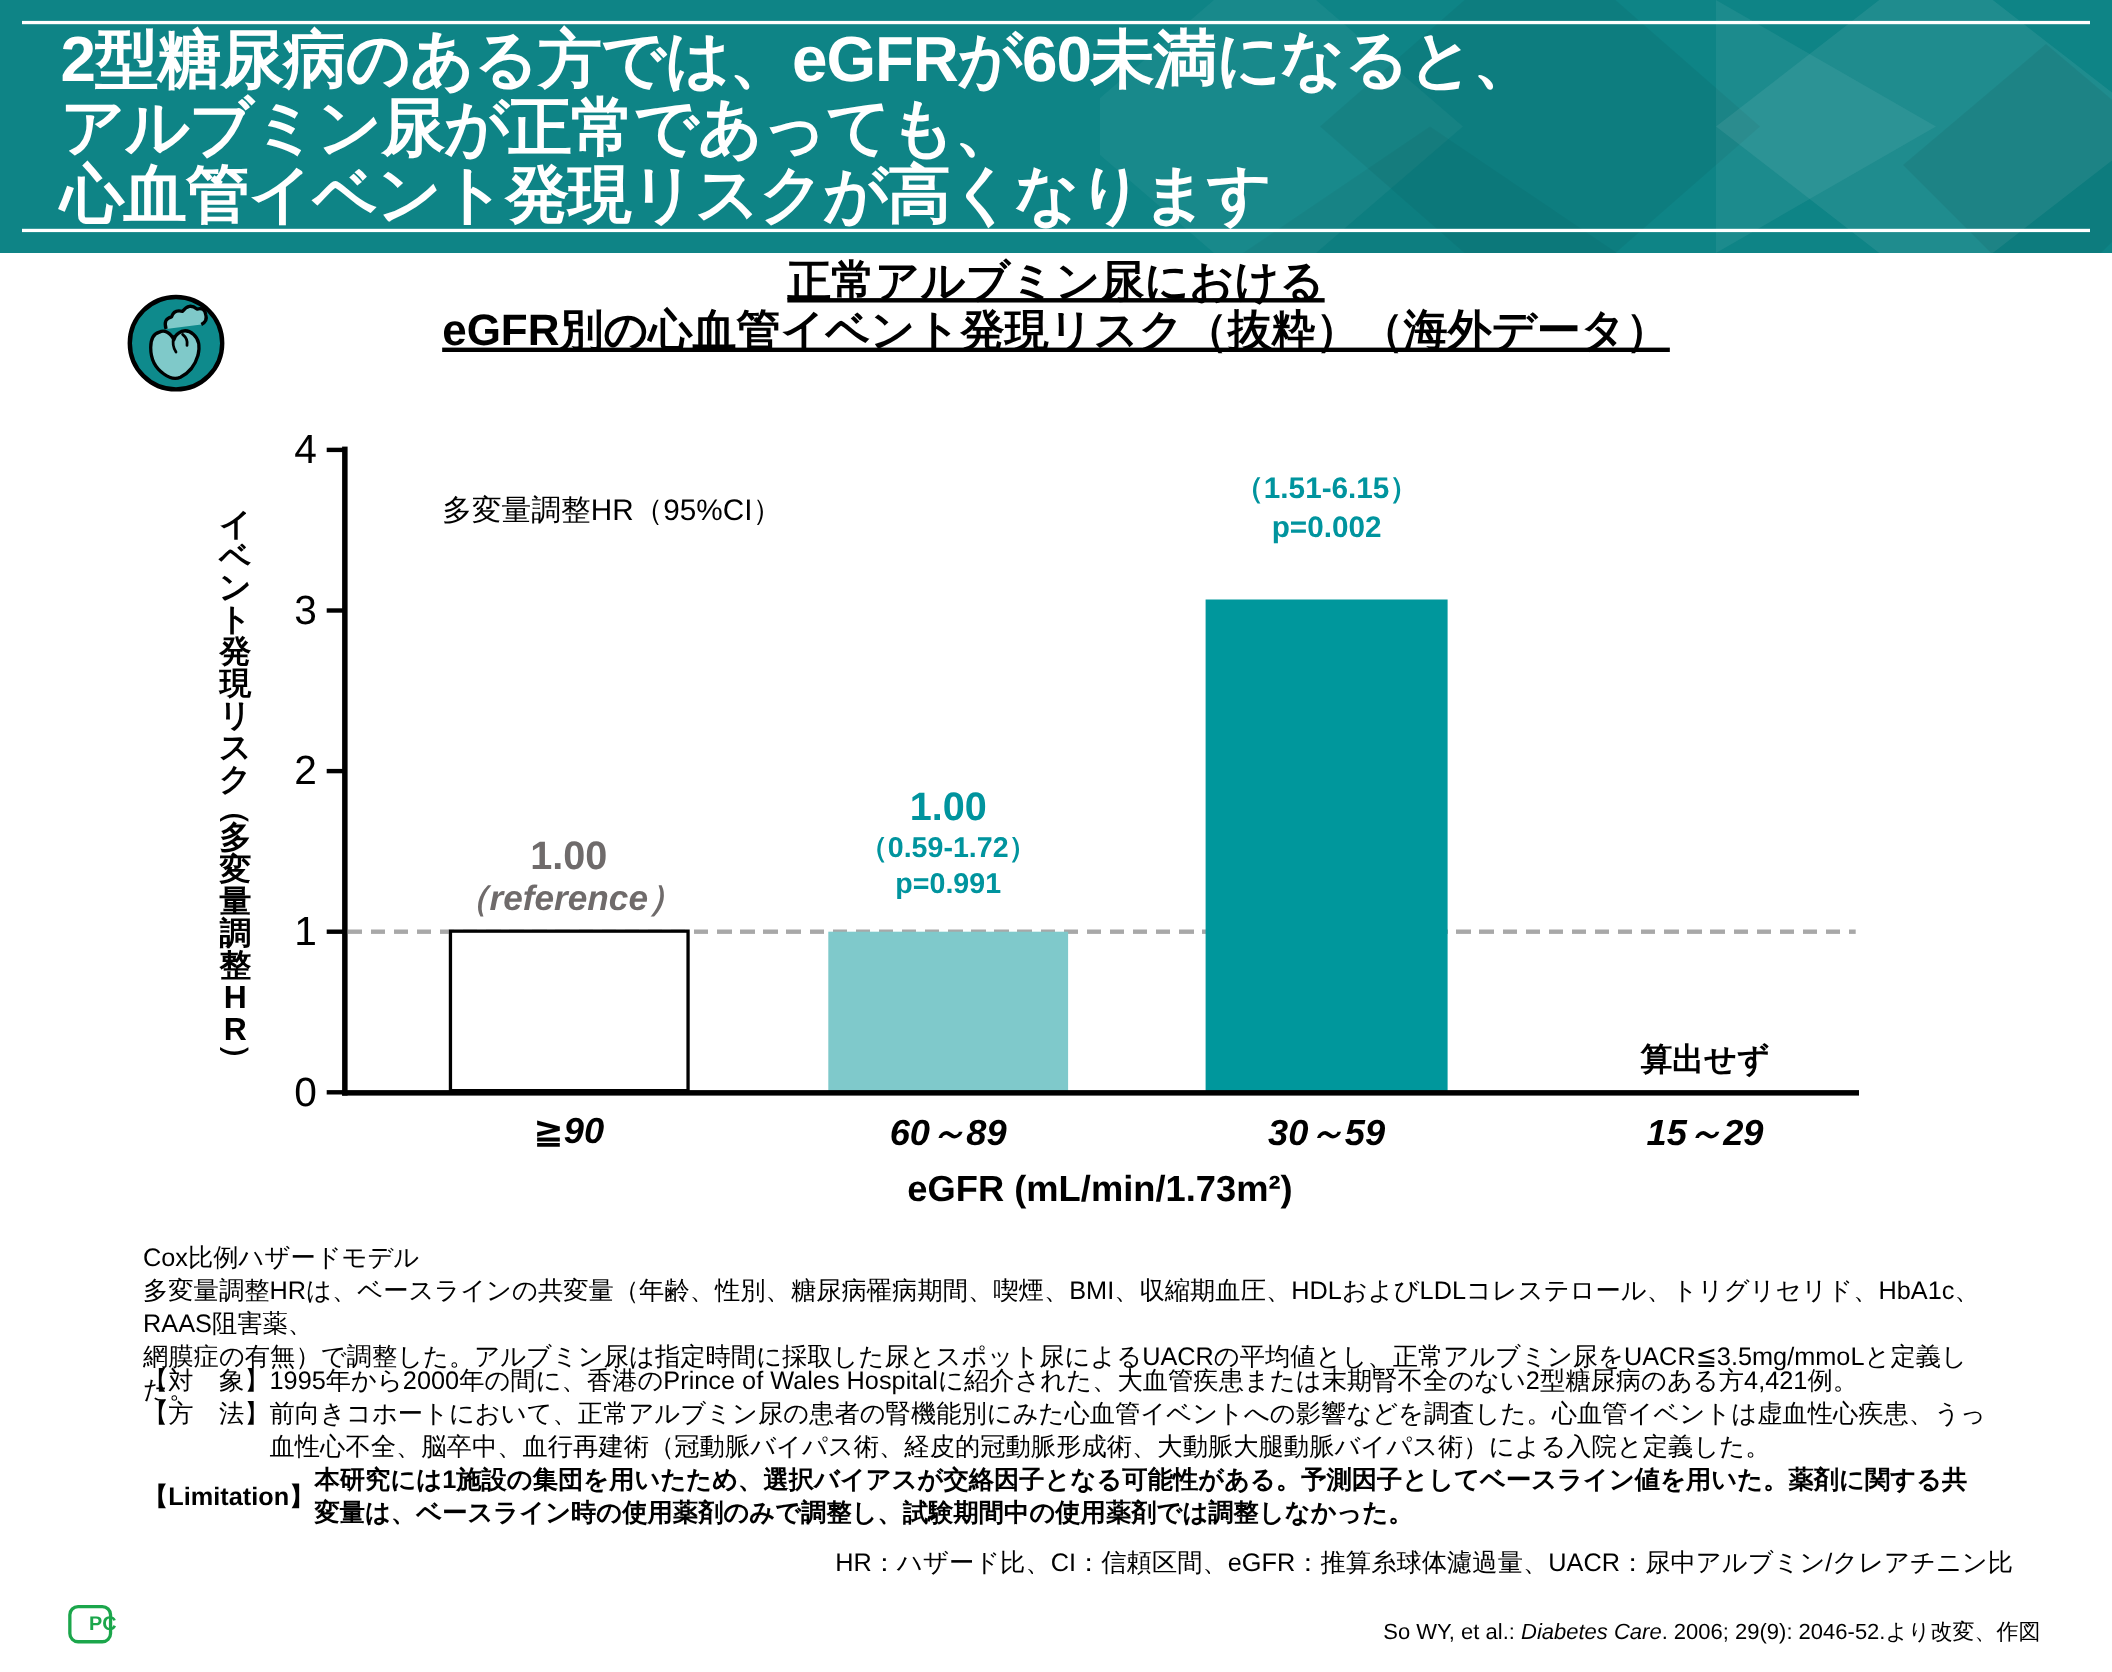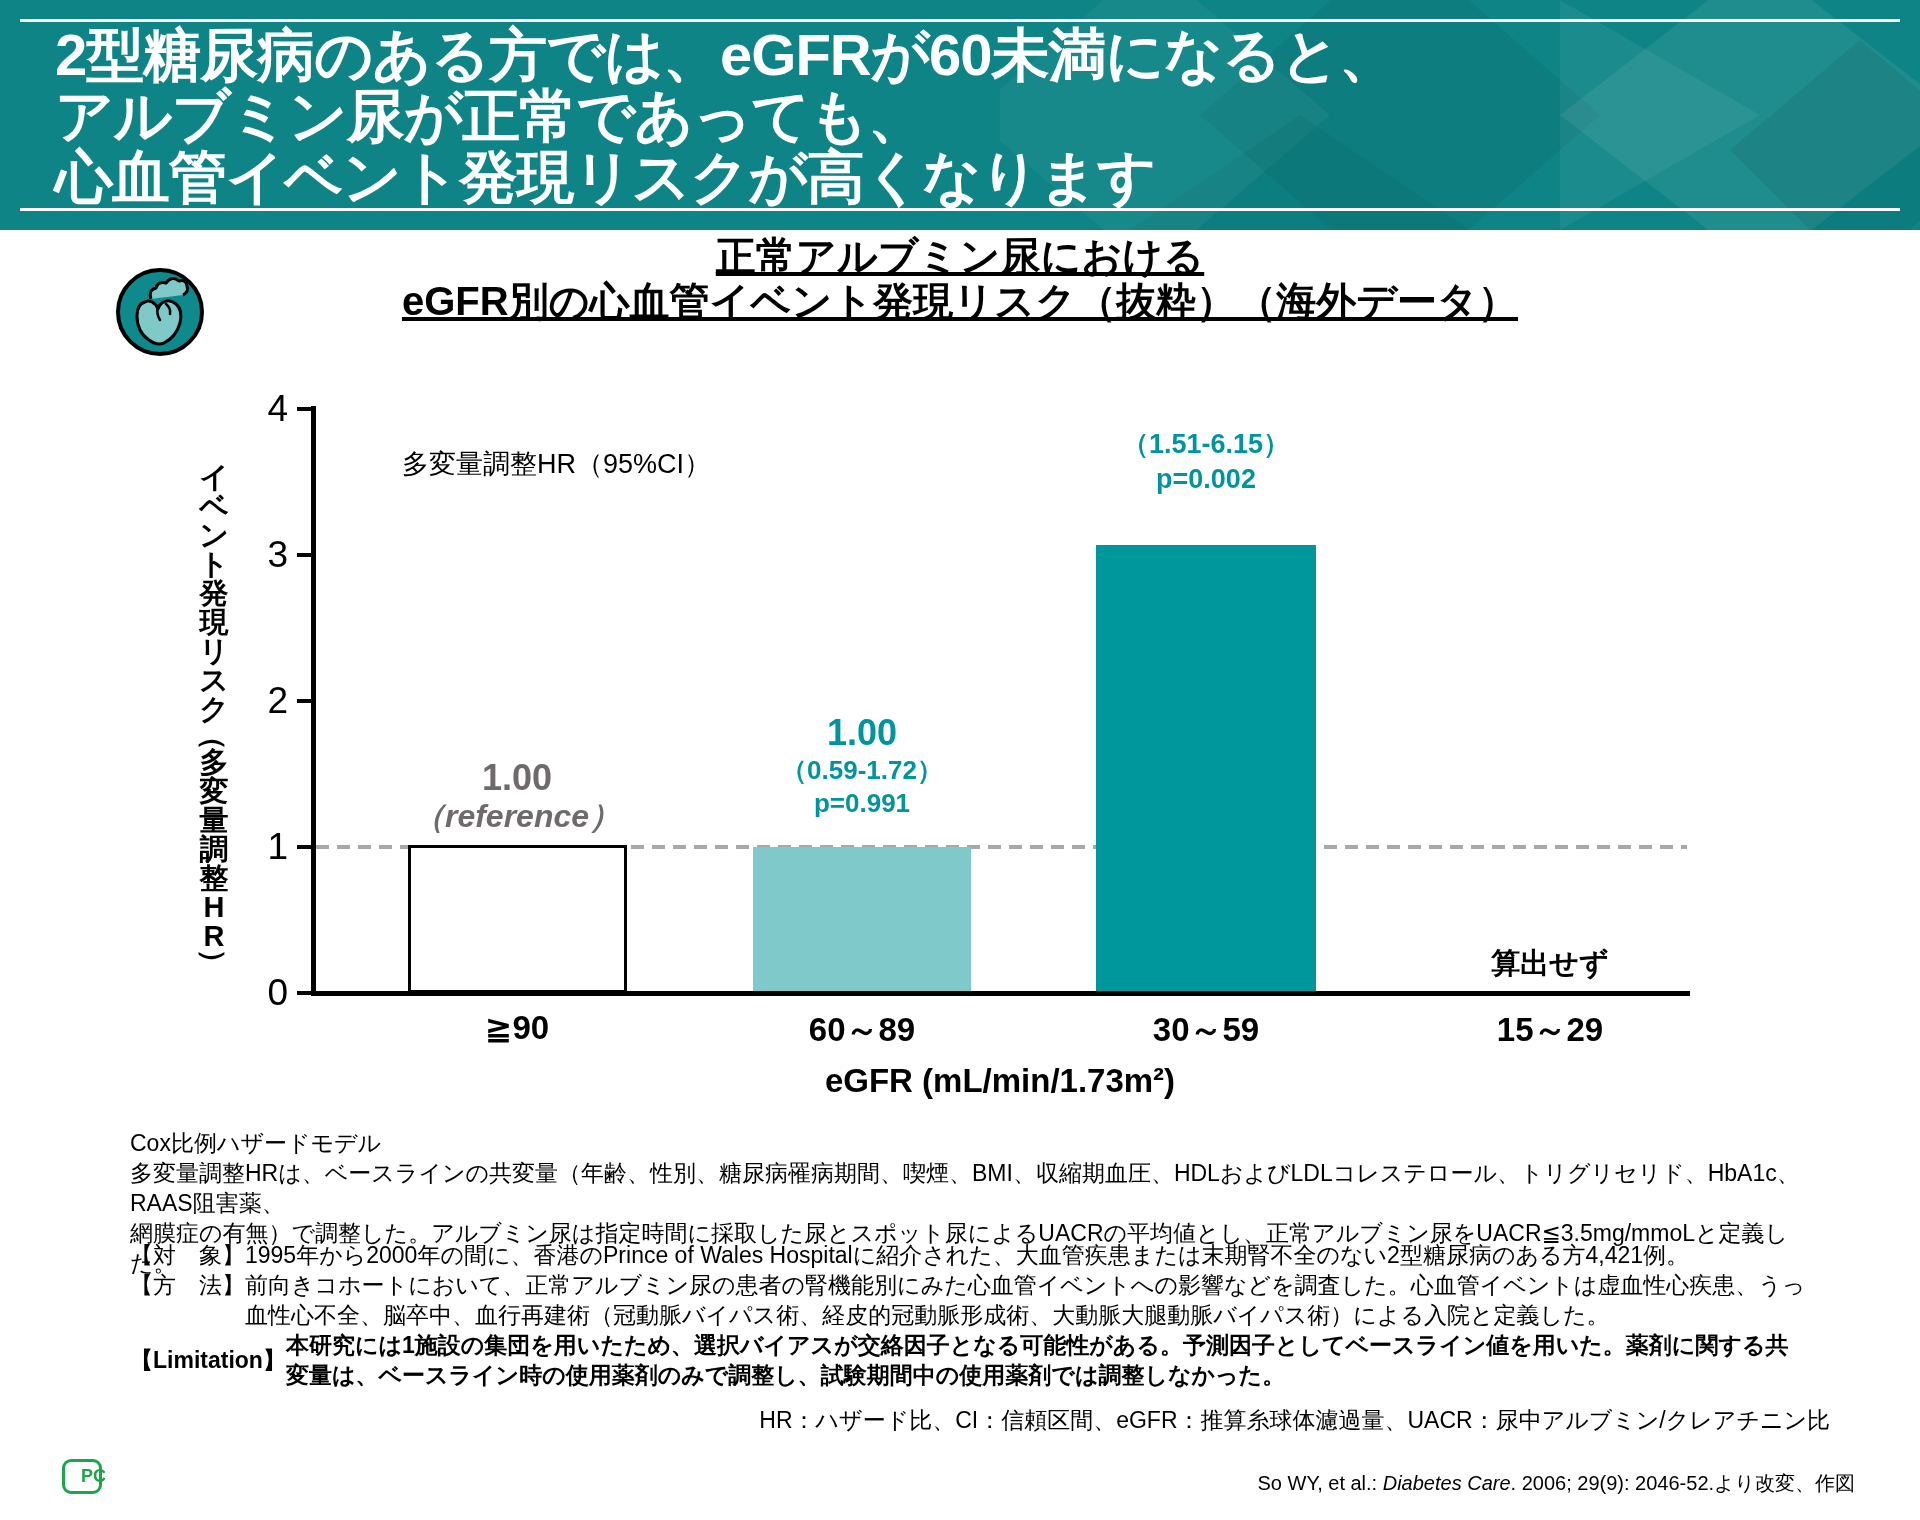--- a/index.html
+++ b/index.html
@@ -48,21 +48,21 @@
   .lbl-2 .v{font-size:36px;line-height:42px;}
   .lbl-2 .ci{font-size:26px;line-height:33px;font-weight:bold;}
   .lbl-2 .p{font-size:26px;line-height:32px;font-weight:bold;}
   .lbl-3{left:1076px;top:426px;color:#00949e;}
   .lbl-3 .v{font-size:38px;line-height:46px;}
   .lbl-3 .ci{font-size:27px;line-height:36px;font-weight:bold;}
   .lbl-3 .p{font-size:27px;line-height:34px;font-weight:bold;}
   .not-calc{position:absolute;left:1420px;top:944px;width:260px;text-align:center;
             font-size:29px;font-weight:bold;color:#000;z-index:4;}
 
-  .x-cat{position:absolute;top:1008px;width:260px;text-align:center;font-size:33px;font-weight:bold;color:#000;}
+  .x-cat{position:absolute;top:1008px;width:260px;text-align:center;font-size:33px;font-weight:bold;color:#000;font-style:italic;}
   .x-cat.c0{left:387px;} .x-cat.c1{left:732px;} .x-cat.c2{left:1076px;} .x-cat.c3{left:1420px;}
   .x-axis-title{position:absolute;left:700px;top:1062px;width:600px;text-align:center;
                 font-size:33px;font-weight:bold;color:#000;}
 
   
   .fn{color:#000;font-size:23px;line-height:30px;}
   .fn-model{position:absolute;left:130px;top:1128px;width:1680px;}
   .fn-study{position:absolute;left:130px;top:1240px;width:1680px;}
   .study-row{display:flex;}
   .study-row .lab{flex:none;white-space:nowrap;}

